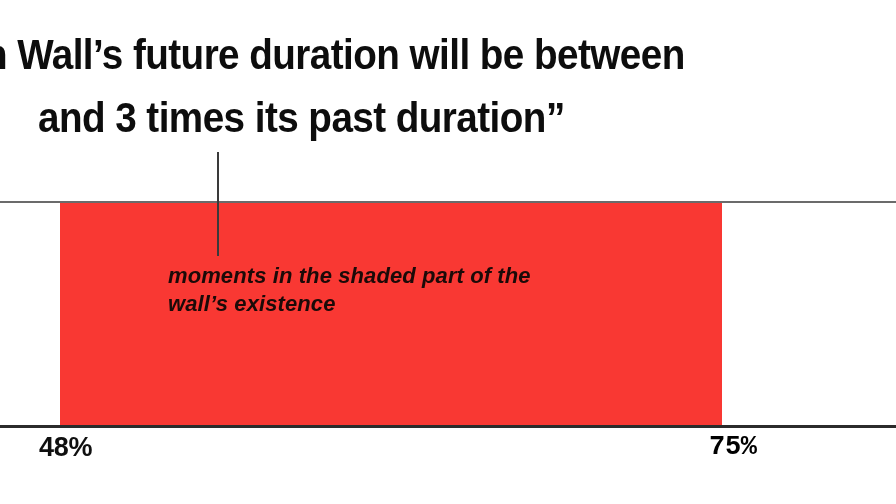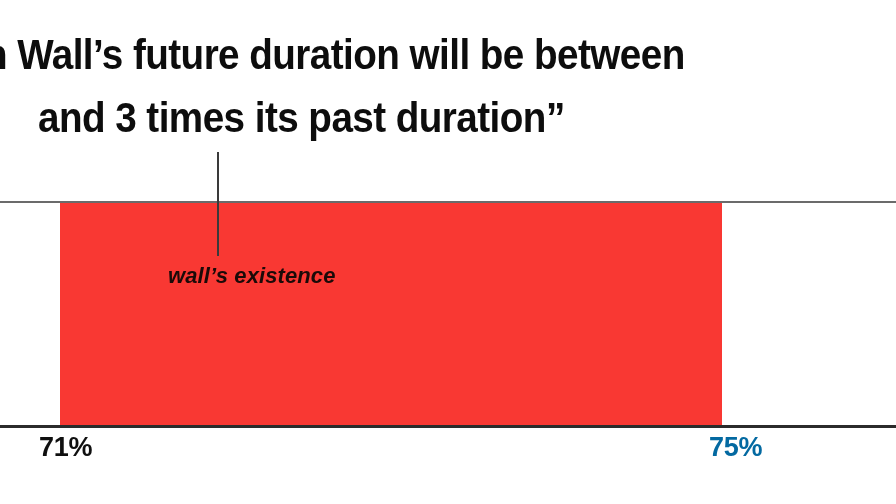--- a/index.html
+++ b/index.html
@@ -135,23 +135,24 @@
     <div class="title-line" id="title-line-2" style="color: rgb(13, 13, 13);">and 3 times its past duration”</div>
   </div>
 
   <div id="band-top-rule" style="background: rgb(107, 107, 107);"></div>
 
   <div id="shaded-region" style="background: rgb(249, 56, 51);"></div>
 
   <div id="leader-line" style="background: rgb(58, 58, 58);"></div>
 
   <div id="annotation" style="color: rgb(27, 10, 8);">
+    <span class="ann-line">moments in the shaded part of the</span>
     <span class="ann-line">wall’s existence</span>
   </div>
 
   <div id="band-bottom-rule" style="background: rgb(43, 43, 43);"></div>
 
-  <div class="axis-label" id="axis-label-left" style="color: rgb(15, 15, 15);">71%</div>
-  <div class="axis-label" id="axis-label-right" style="color: #0369a1;">75%</div>
+  <div class="axis-label" id="axis-label-left" style="color: rgb(15, 15, 15);">48%</div>
+  <div class="axis-label" id="axis-label-right" style="color: #000000; font-family: Liberation Mono, monospace;">75%</div>
 
   <div id="footer-strip"></div>
 
 </div>
 
 </body></html>

